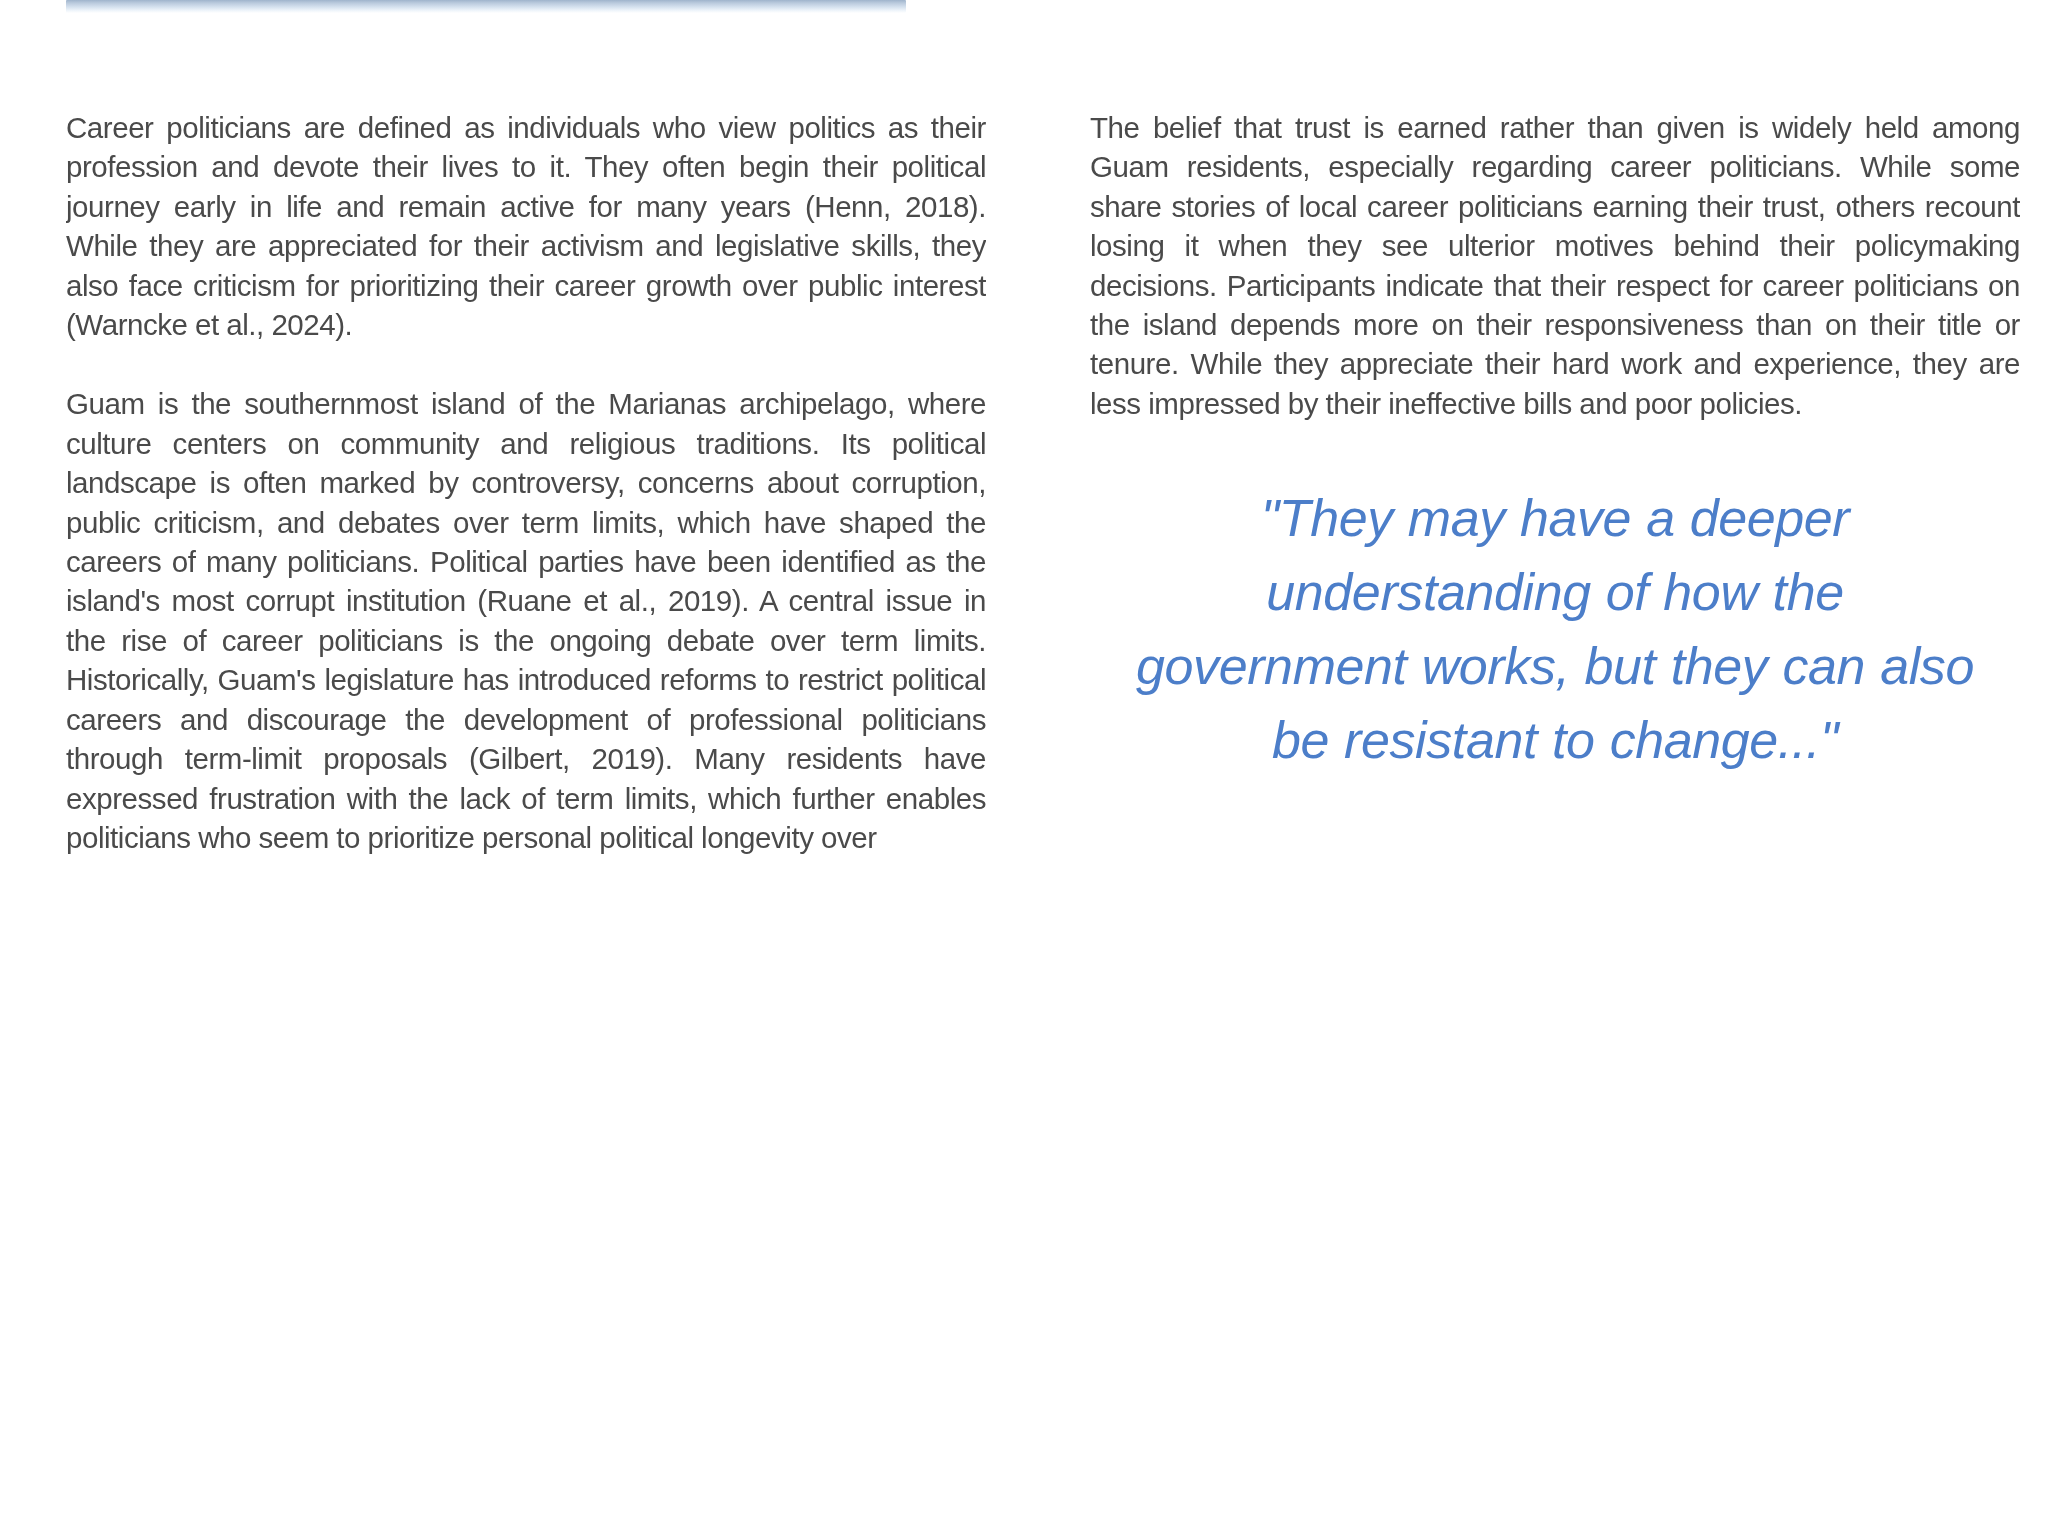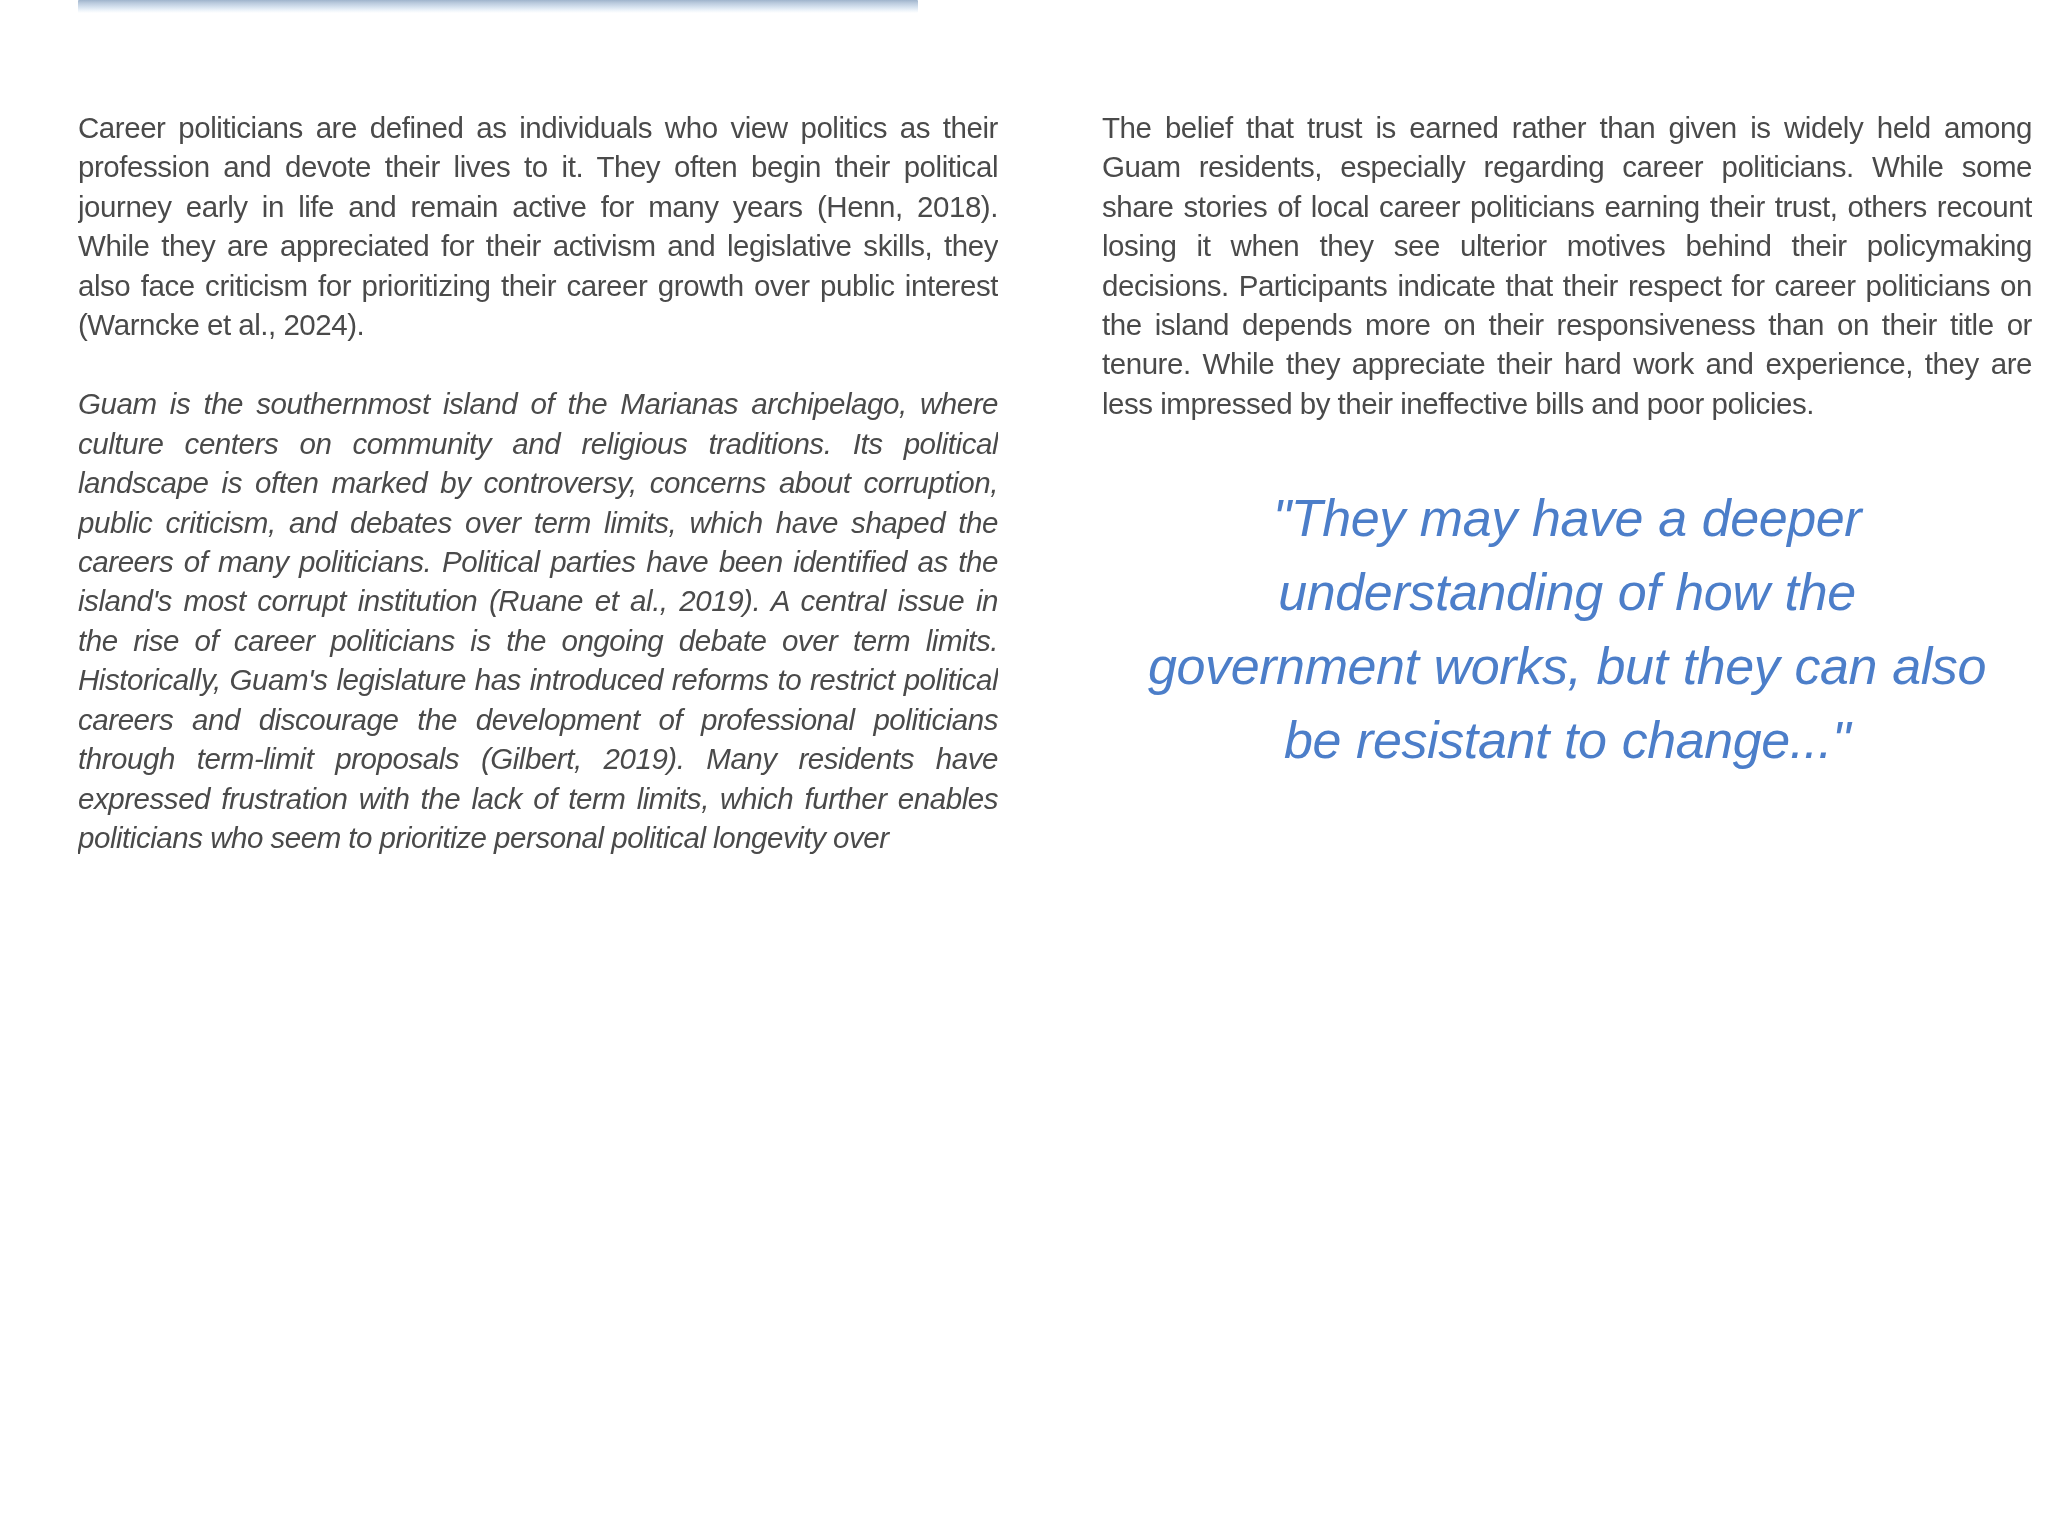--- a/index.html
+++ b/index.html
@@ -29,21 +29,21 @@
                 #b9c9dc 22%,
                 #d6e2ef 55%,
                 #eef4fa 80%,
                 #ffffff 100%);
     border-radius: 1px;
   }
 
   
   .page {
     position: absolute;
-    left: 12px;
+    left: 0;
     top: 0;
     width: 1752px;
     height: 1540px;
   }
 
   .col {
     position: absolute;
     top: 108px;
     font-size: 29.5px;
     line-height: 39.4px;
@@ -67,21 +67,21 @@
     width: 930px;
     height: 1440px;
     overflow: hidden;
   }
 
   .para {
     margin: 0 0 40px 0;
     text-align: justify;
     hyphens: none;
   }
-  .para:last-child { margin-bottom: 0; font-style: italic; }
+  .para:last-child { margin-bottom: 0; }
 
   
   .pullquote {
     margin: 58px 34px 56px 34px;
     text-align: center;
     color: #4c7ec9;
     font-style: italic;
     font-size: 52px;
     line-height: 74px;
     font-stretch: condensed;

